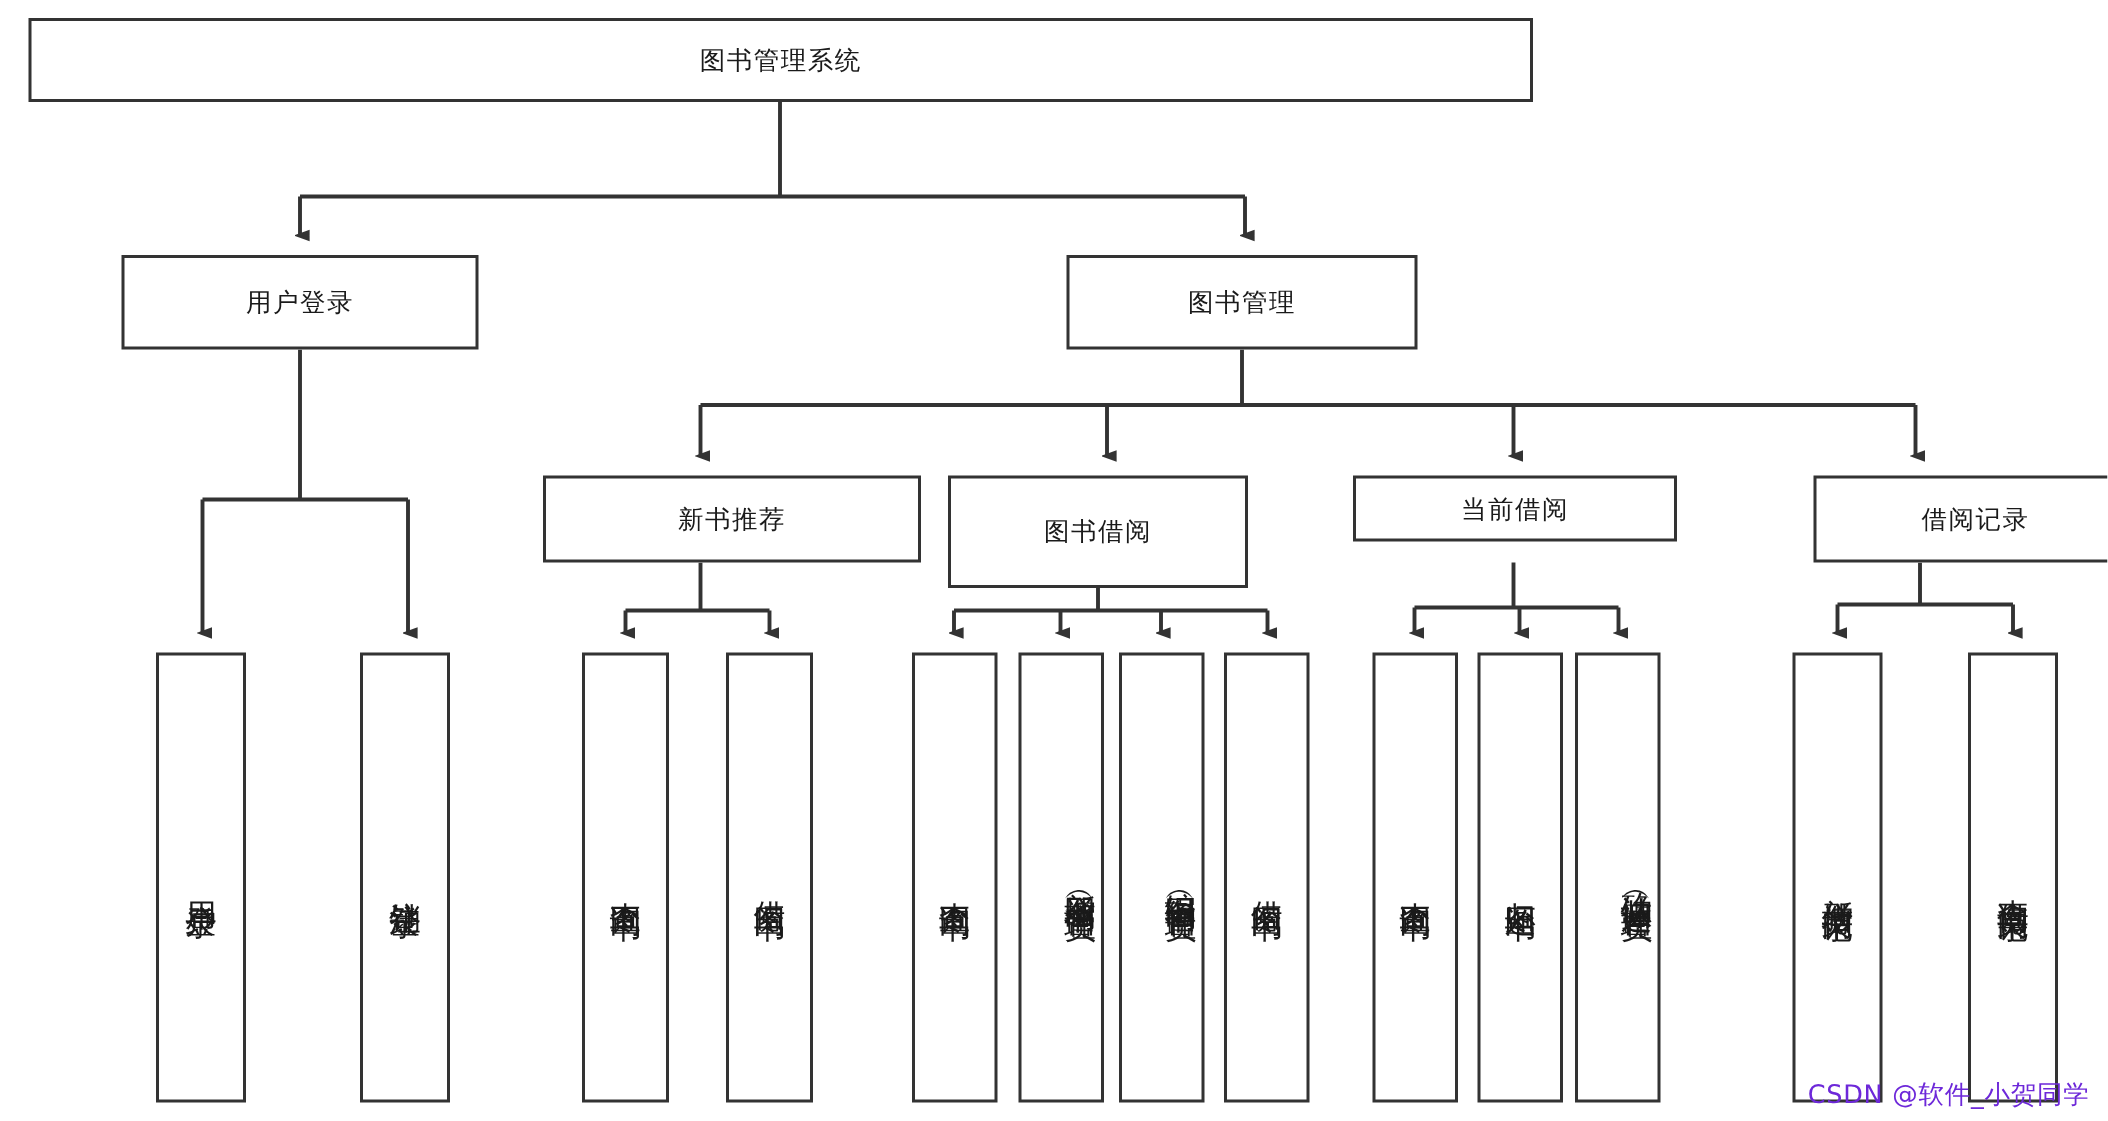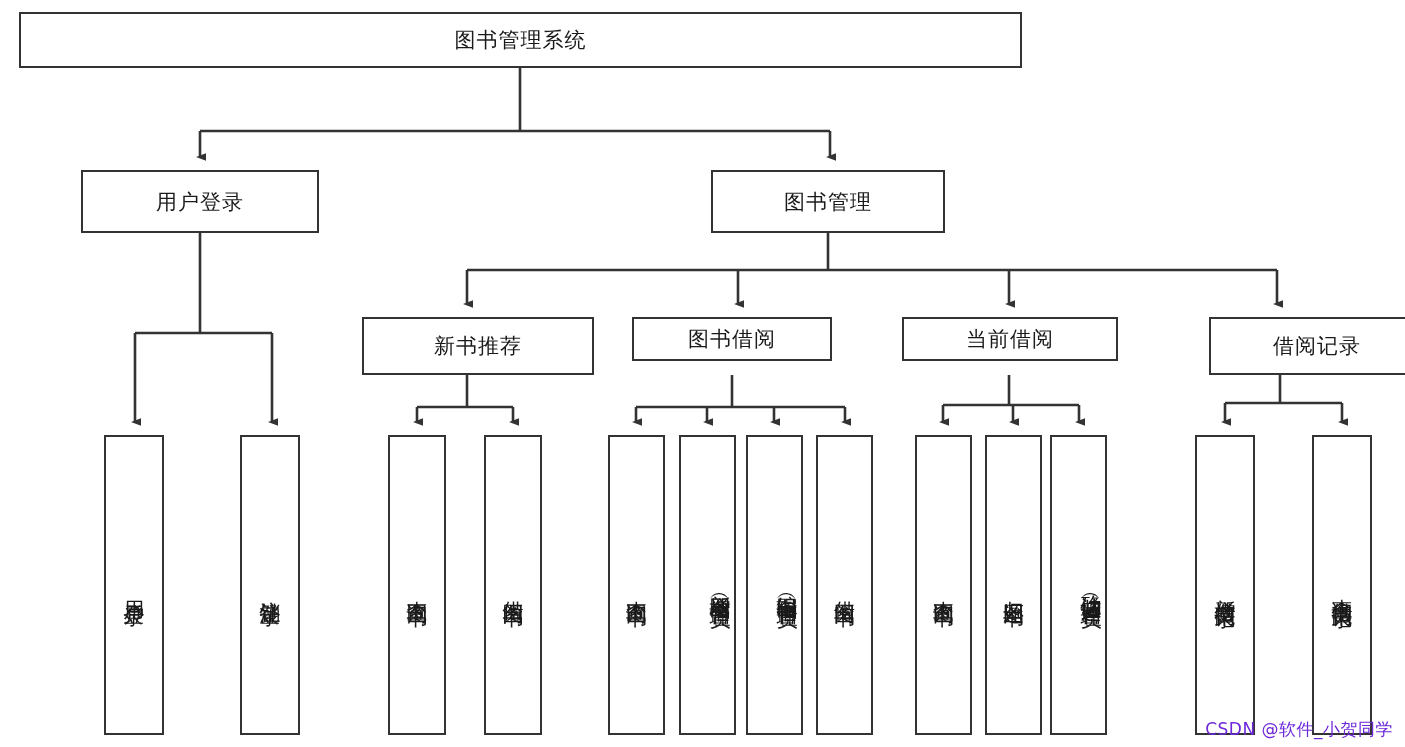--- a/index.html
+++ b/index.html
@@ -30,21 +30,21 @@
     position: absolute;
     box-sizing: border-box;
     background: #ffffff;
     border: 2px solid #333333;
     display: flex;
     align-items: center;
     justify-content: center;
     color: #1a1a1a;
   }
   .node.horiz {
-    font-size: 21px;
+    font-size: 17px;
     letter-spacing: 1px;
   }
   .node.vert {
     writing-mode: vertical-rl;
     text-orientation: upright;
     font-size: 21px;
     letter-spacing: 2px;
     padding-top: 6px;
     align-items: flex-start;
     justify-content: center;
@@ -127,24 +127,24 @@
     <span class="node-label">图书管理系统</span>
   </div>
 
   <div class="node horiz" style="left:81px; top:170px; width:238px; height:63px;">
     <span class="node-label">用户登录</span>
   </div>
   <div class="node horiz" style="left:711px; top:170px; width:234px; height:63px;">
     <span class="node-label">图书管理</span>
   </div>
 
-  <div class="node horiz" style="left:362px; top:317px; width:232px; height:58px;align-items:center;">
+  <div class="node horiz" style="left:362px; top:317px; width:252px; height:58px;align-items:center;">
     <span class="node-label">新书推荐</span>
   </div>
-  <div class="node horiz" style="left:632px; top:317px; width:200px; height:44px;">
+  <div class="node horiz" style="left:632px; top:317px; width:200px; height:75px;">
     <span class="node-label">图书借阅</span>
   </div>
   <div class="node horiz" style="left:902px; top:317px; width:216px; height:44px;">
     <span class="node-label">当前借阅</span>
   </div>
   <div class="node horiz" style="left:1172px; top:317px; width:216px; height:58px;margin-left:37px;">
     <span class="node-label">借阅记录</span>
   </div>
 
   <div class="node vert" style="left:104px; top:435px; width:60px; height:300px; align-items:center;">

